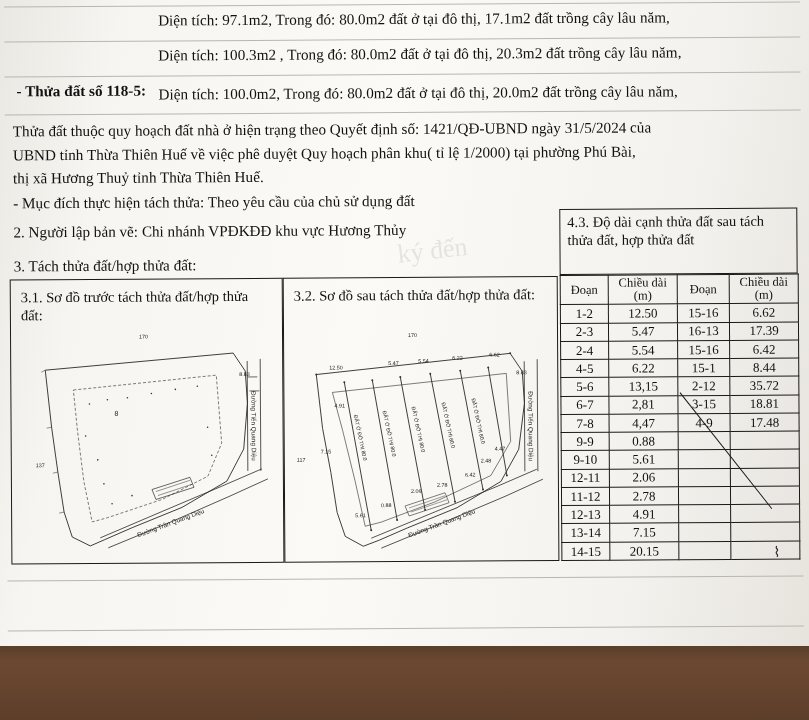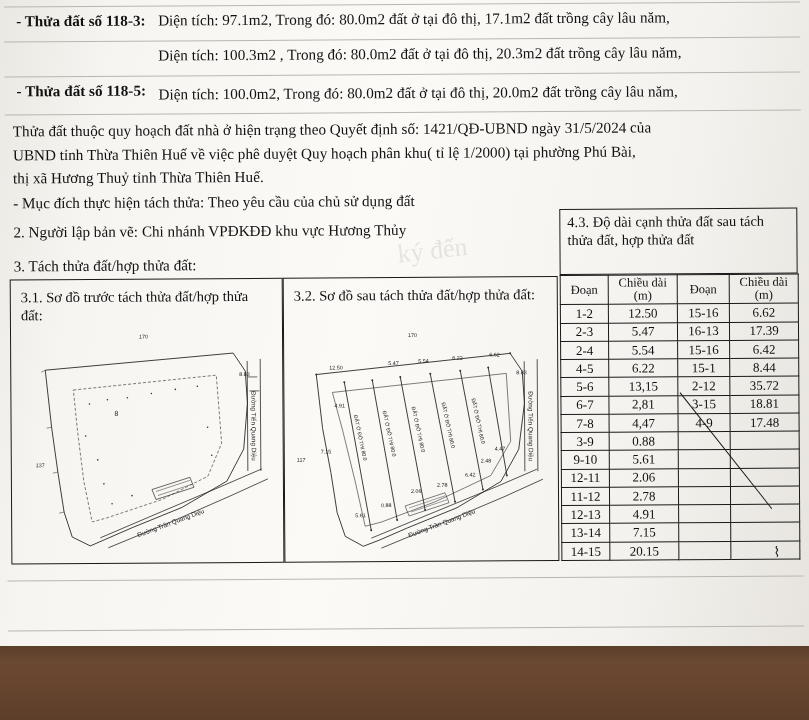--- a/index.html
+++ b/index.html
@@ -152,21 +152,20 @@
 
 <div id="page">
   <div id="paper"></div>
   <div id="desk"></div>
   <div id="deskEdge"></div>
 
   <div id="content">
 
     <div class="rule" style="left:6px; top:4px; width:796px;"></div>
 
-    <div class="txt ln b" style="left:18px; top:10px;">- Thửa đất số 118-3:</div>
     <div class="txt ln" style="left:160px; top:10px;">Diện tích:  97.1m2, Trong đó: 80.0m2 đất ở tại đô thị, 17.1m2 đất trồng cây lâu năm,</div>
     <div class="rule" style="left:6px; top:39px; width:796px;"></div>
 
     <div class="txt ln" style="left:160px; top:45px;">Diện tích:  100.3m2 , Trong đó: 80.0m2 đất ở tại đô thị, 20.3m2 đất trồng cây lâu năm,</div>
     <div class="rule" style="left:6px; top:74px; width:796px;"></div>
 
     <div class="txt ln b" style="left:18px; top:80px;">- Thửa đất số 118-5:</div>
     <div class="txt ln" style="left:160px; top:84px;">Diện tích:  100.0m2, Trong đó: 80.0m2 đất ở tại đô thị, 20.0m2 đất trồng cây lâu năm,</div>
     <div class="rule" style="left:6px; top:112px; width:796px;"></div>
 
@@ -237,21 +236,21 @@
               <td>3-15</td>
               <td>18.81</td>
             </tr>
             <tr>
               <td>7-8</td>
               <td>4,47</td>
               <td>4-9</td>
               <td>17.48</td>
             </tr>
             <tr>
-              <td>3-9</td>
+              <td>9-9</td>
               <td>0.88</td>
               <td></td>
               <td></td>
             </tr>
             <tr>
               <td>9-10</td>
               <td>5.61</td>
               <td></td>
               <td></td>
             </tr>

